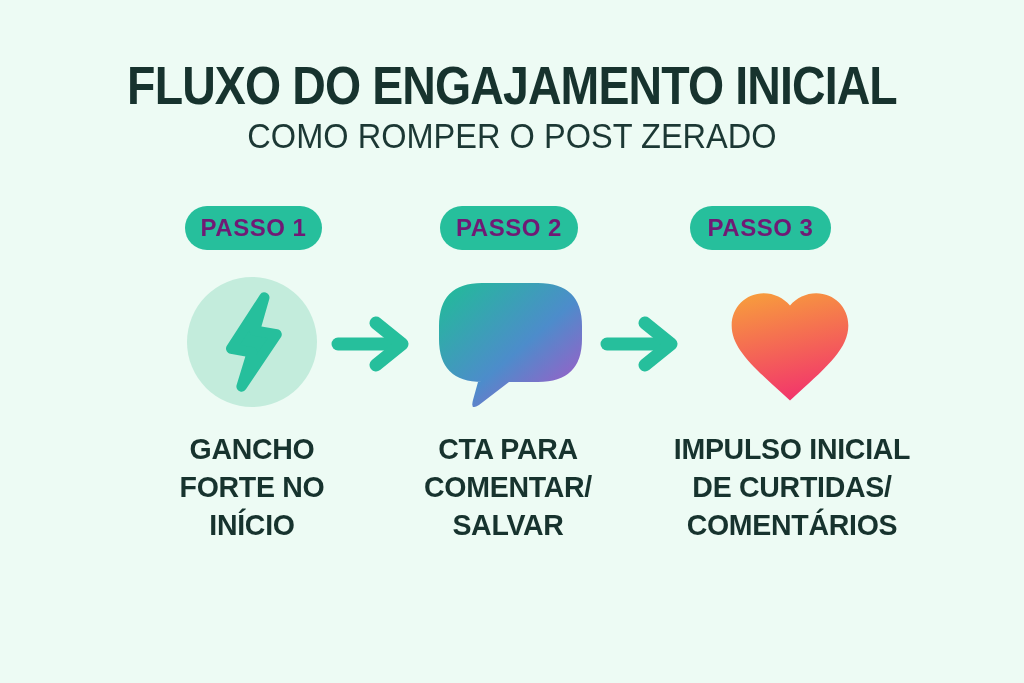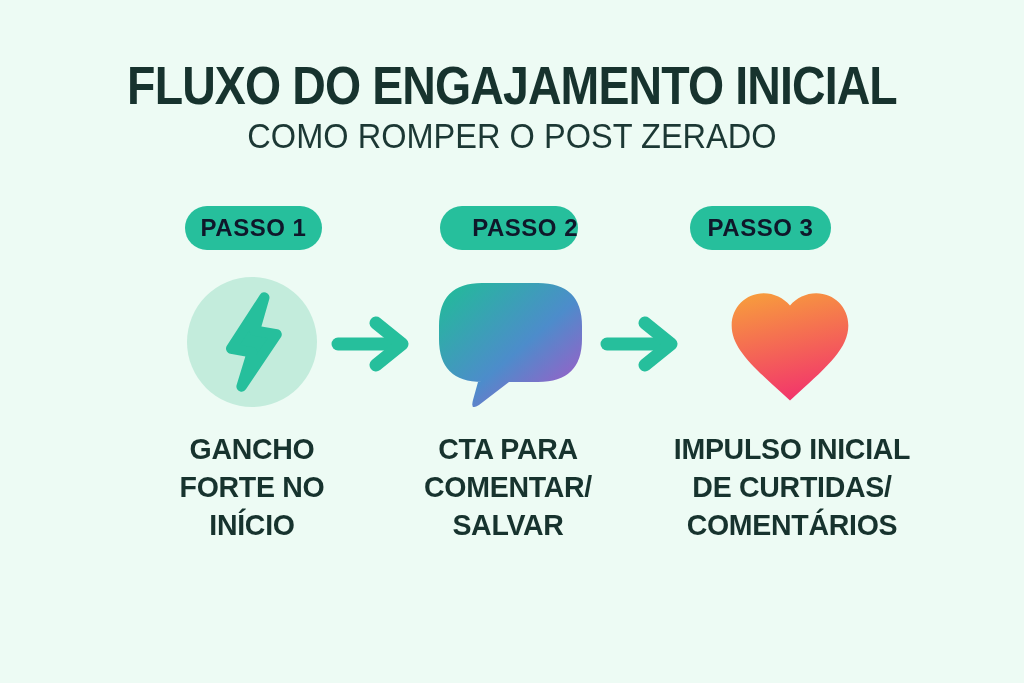--- a/index.html
+++ b/index.html
@@ -39,31 +39,31 @@
     transform: scaleX(0.93);
     transform-origin: 50% 50%;
     white-space: nowrap;
   }
   .badge {
     position: absolute;
     top: 206px;
     height: 44px;
     border-radius: 22px;
     background: #26BF9C;
-    color: #0f172a;
+    color: #701a75;
     font-size: 24px;
     font-weight: 700;
     letter-spacing: 0.5px;
     display: flex;
     align-items: center;
     justify-content: center;
     box-sizing: border-box;
   }
   .badge1 { left: 185px; width: 137px; }
-  .badge2 { left: 440px; width: 138px; justify-content: flex-end; }
+  .badge2 { left: 440px; width: 138px; }
   .badge3 { left: 690px; width: 141px; }
 
   .bolt-circle {
     position: absolute;
     left: 187px;
     top: 277px;
     width: 130px;
     height: 130px;
     border-radius: 50%;
     background: #C3ECDC;

